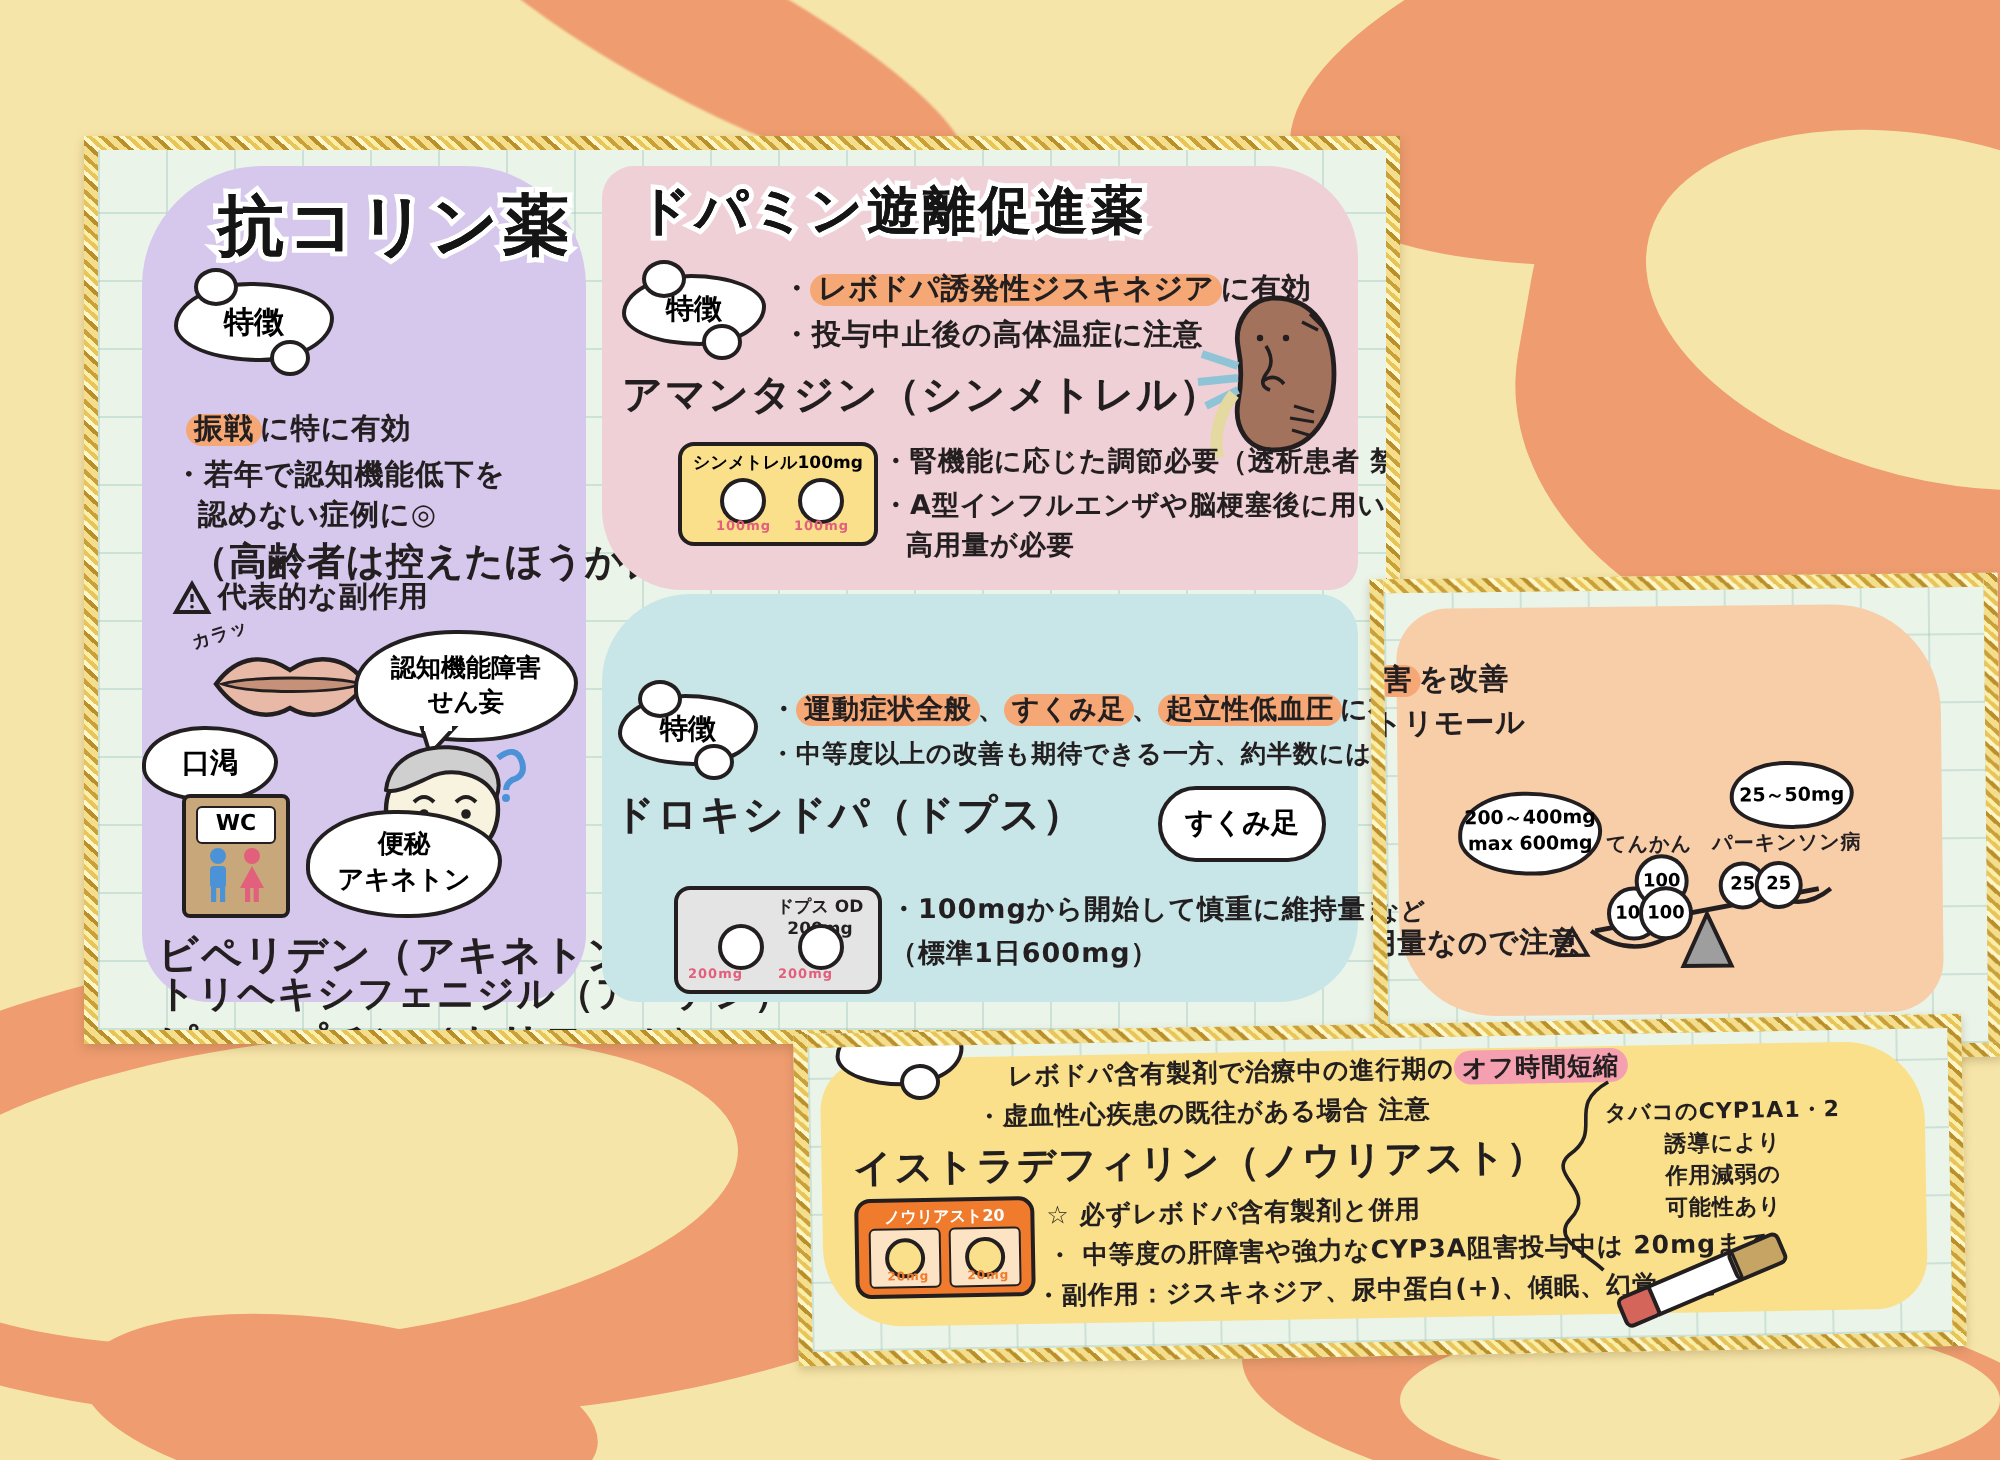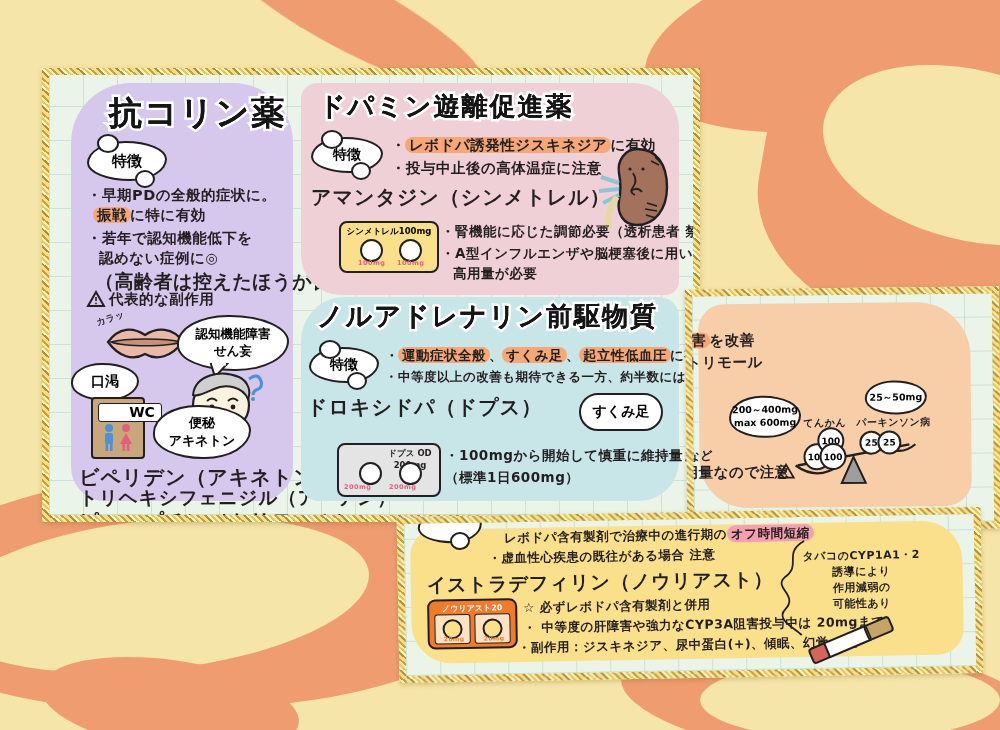--- a/index.html
+++ b/index.html
@@ -126,21 +126,20 @@
   <div class="card" id="card-main">
 
     <div class="blob blob-purple"></div>
 
     <div class="t head h1" style="left:60px;top:18px;">抗コリン薬</div>
 
     <div class="cloud" style="left:38px;top:66px;width:76px;height:36px;font-size:15px;">
       <span>特徴</span>
     </div>
 
-    <div class="t body" style="left:38px;top:112px;">・早期PDの全般的症状に。</div>
     <div class="t body" style="left:45px;top:132px;"><span class="hl">振戦</span><span>に特に有効</span></div>
     <div class="t body" style="left:38px;top:155px;">・若年で認知機能低下を</div>
     <div class="t body" style="left:50px;top:175px;">認めない症例に◎</div>
     <div class="t body" style="left:46px;top:195px;font-size:19px;">（高齢者は控えたほうが良い）</div>
 
     <svg style="position:absolute;left:38px;top:216px;" width="18" height="16">
       <polygon points="9,1 17,15 1,15" fill="none" stroke="#231f20" stroke-width="2"></polygon>
       <line x1="9" y1="6" x2="9" y2="10" stroke="#231f20" stroke-width="1.6"></line>
       <circle cx="9" cy="12.4" r="0.9" fill="#231f20"></circle>
     </svg>
@@ -171,21 +170,21 @@
       <path d="M26 36 q5 -5 10 0" fill="none" stroke="#231f20" stroke-width="2"></path>
       <path d="M47 36 q5 -5 10 0" fill="none" stroke="#231f20" stroke-width="2"></path>
       <circle cx="31" cy="42" r="2.4" fill="#231f20"></circle>
       <circle cx="52" cy="42" r="2.4" fill="#231f20"></circle>
       <path d="M33 56 q8 -7 17 2" fill="none" stroke="#231f20" stroke-width="2.2"></path>
       <path d="M68 14 q9 -7 12 2 q2 7 -5 9 q-3 2 -3 5" fill="none" stroke="#4B93D6" stroke-width="3"></path>
       <circle cx="72" cy="34" r="2" fill="#4B93D6"></circle>
     </svg>
 
     <div style="position:absolute;left:42px;top:322px;width:50px;height:58px;background:#C8A87A;border:2.2px solid #231f20;border-radius:4px;">
-      <div style="position:absolute;left:5px;top:4px;width:38px;height:17px;background:#fff;border:1.6px solid #231f20;border-radius:3px;font-size:14px;font-weight:bold;text-align:center;line-height:16px;padding-left:24px;">WC</div>
+      <div style="position:absolute;left:5px;top:4px;width:38px;height:17px;background:#fff;border:1.6px solid #231f20;border-radius:3px;font-size:11px;font-weight:bold;text-align:center;line-height:16px;">WC</div>
       <svg style="position:absolute;left:6px;top:24px;" width="38" height="30">
         <circle cx="10" cy="5" r="4" fill="#4B93D6"></circle>
           <rect x="6" y="10" width="8" height="11" rx="2" fill="#4B93D6"></rect>
         <rect x="6.5" y="20" width="2.6" height="8" fill="#4B93D6"></rect>
           <rect x="11" y="20" width="2.6" height="8" fill="#4B93D6"></rect>
         <circle cx="27" cy="5" r="4" fill="#E2607C"></circle>
           <path d="M21 21 L27 10 L33 21 Z" fill="#E2607C"></path>
         <rect x="23.5" y="21" width="2.6" height="7" fill="#E2607C"></rect>
           <rect x="27.8" y="21" width="2.6" height="7" fill="#E2607C"></rect>
       </svg>
@@ -232,21 +231,20 @@
       <div class="t xs" style="left:17px;top:37px;font-size:6.5px;color:#E2607C;">100mg</div>
       <div class="t xs" style="left:56px;top:37px;font-size:6.5px;color:#E2607C;">100mg</div>
     </div>
 
     <div class="t body" style="left:392px;top:148px;font-size:13.5px;">・腎機能に応じた調節必要（透析患者 禁忌!）</div>
     <div class="t body" style="left:392px;top:170px;font-size:13.5px;">・A型インフルエンザや脳梗塞後に用いるときよりも</div>
     <div class="t body" style="left:404px;top:190px;font-size:13.5px;">高用量が必要</div>
 
     <div class="blob blob-mint"></div>
 
-    <div class="t head h2" style="left:268px;top:226px;">ノルアドレナリン前駆物質</div>
 
     <div class="cloud" style="left:260px;top:272px;width:66px;height:32px;font-size:14px;">
       <span>特徴</span>
     </div>
 
     <div class="t body" style="left:336px;top:272px;font-size:13.5px;">・<span class="hl">運動症状全般</span>、<span class="hl">すくみ足</span>、<span class="hl">起立性低血圧</span>に有効</div>
     <div class="t body" style="left:336px;top:294px;font-size:12.5px;">・中等度以上の改善も期待できる一方、約半数には無効</div>
 
     <div class="t drug" style="left:258px;top:320px;">ドロキシドパ（ドプス）</div>
 

